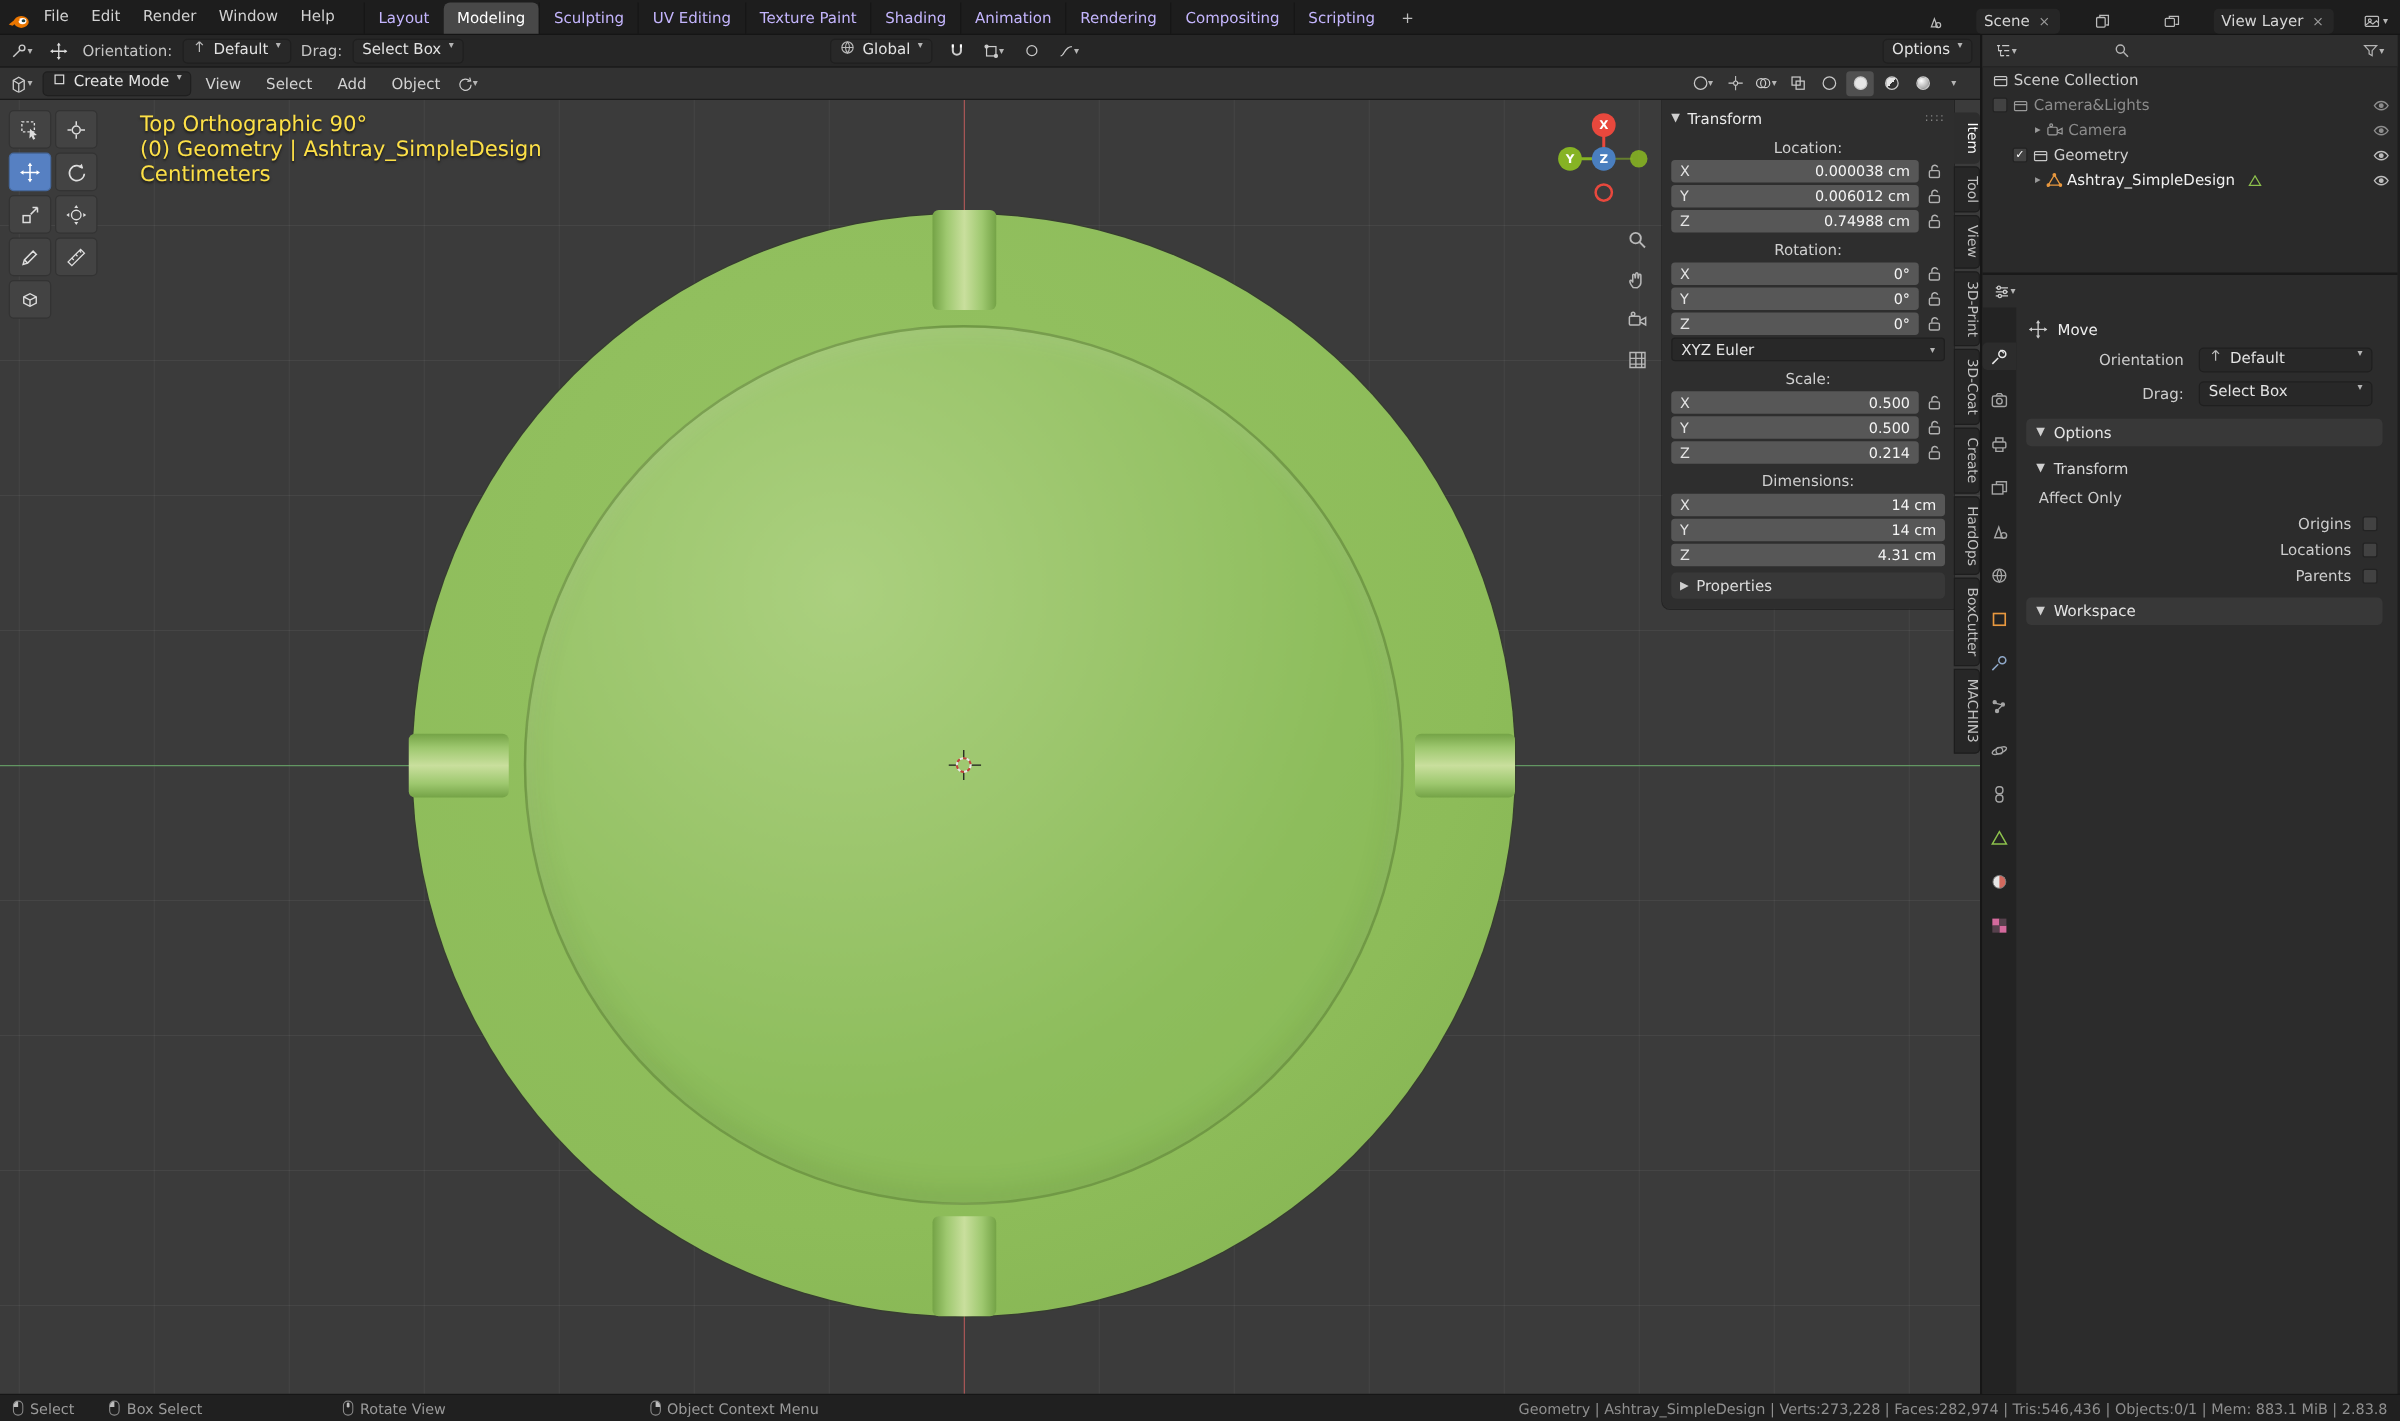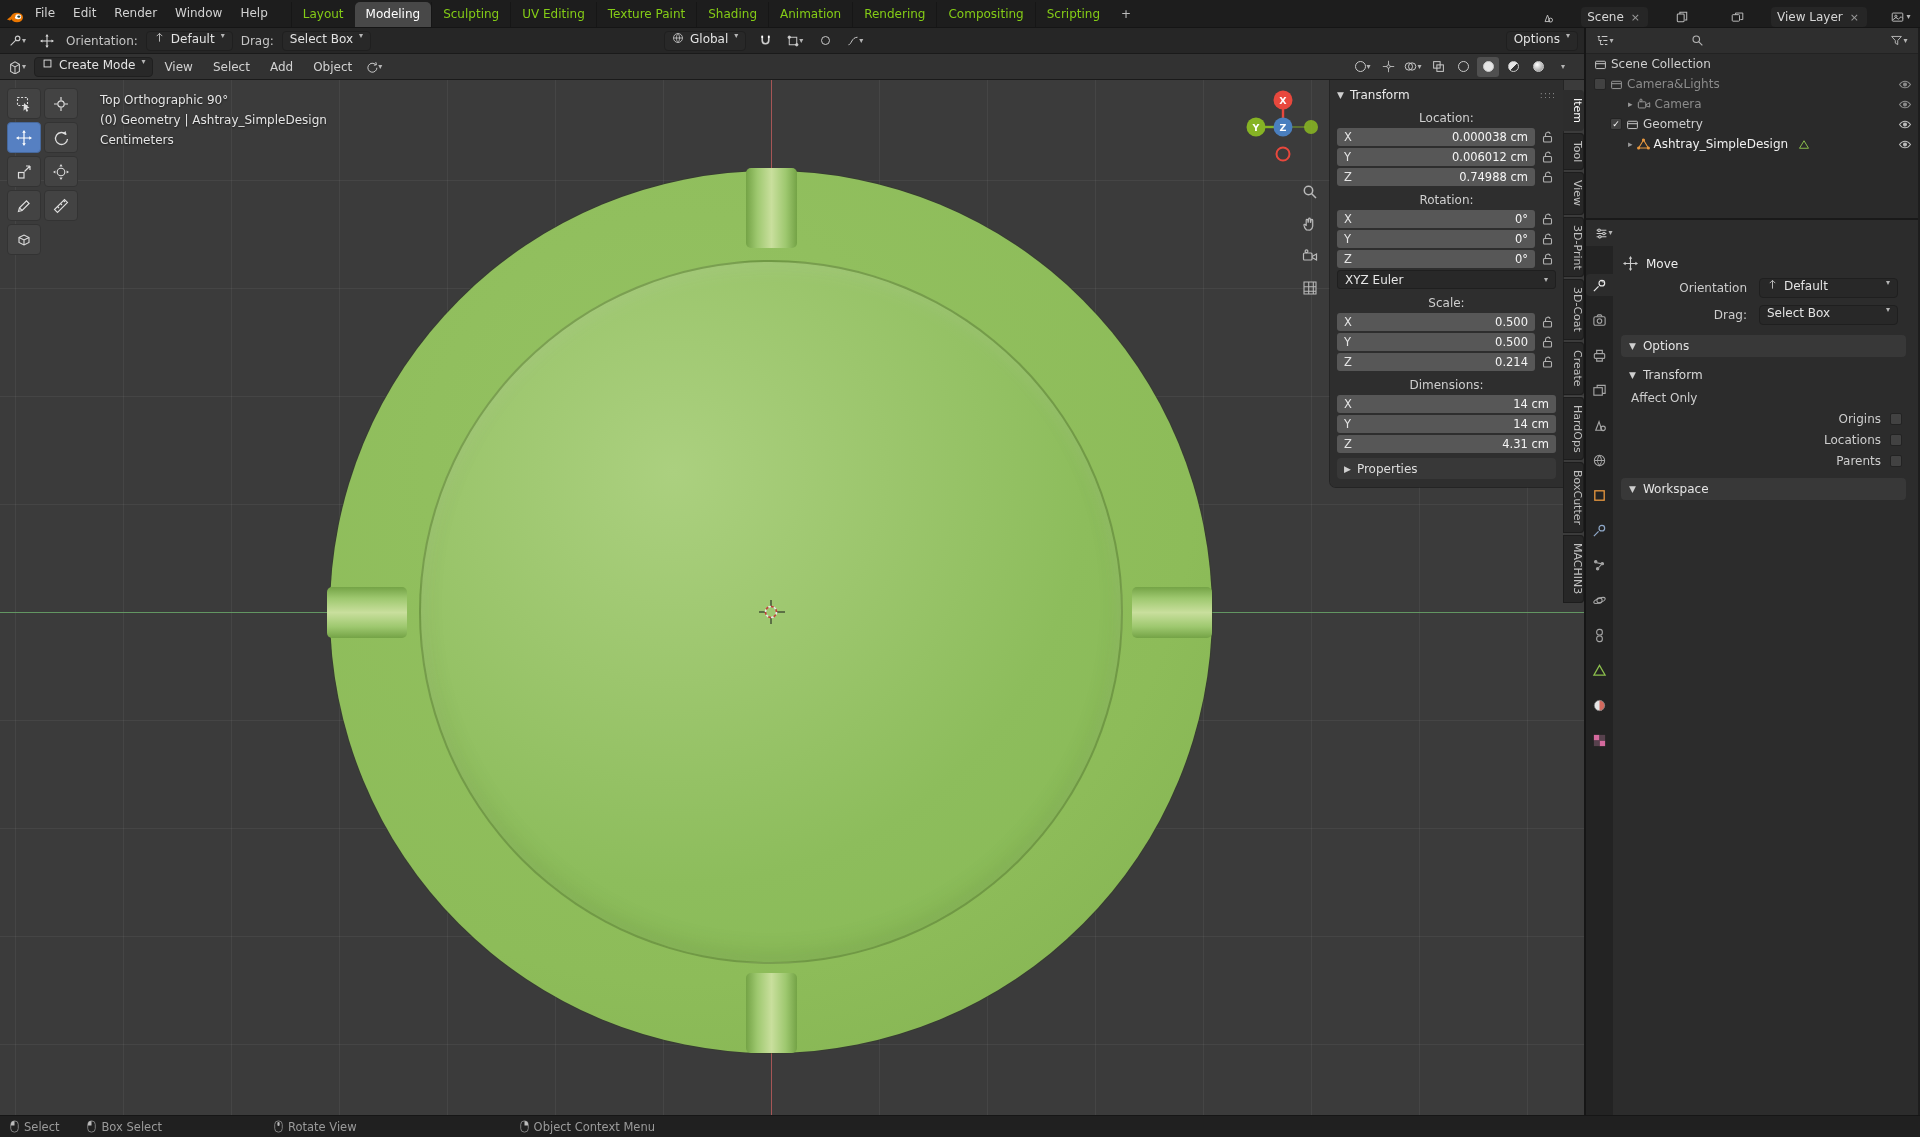--- a/index.html
+++ b/index.html
@@ -7,21 +7,21 @@
     font-family:"DejaVu Sans","Liberation Sans",sans-serif; font-size:12px; color:#d6d6d6;
     -webkit-font-smoothing:antialiased; }
   svg { display:block; }
   .car { font-size:8px; color:#b5b5b5; line-height:1; }
   .tri { font-size:9px; color:#cfcfcf; }
 
   
   #topbar { height:28px; background:#1d1d1d; display:flex; align-items:flex-end; border-bottom:1px solid #151515; }
   .menu-item { padding:0 9px; height:28px; display:flex; align-items:center; color:#d2d2d2; cursor:default; }
   #ws-tabs { display:flex; align-items:flex-end; height:28px; margin-left:14px; }
-  .ws-tab { padding:5px 11px 6px; color:#84cc16; border-left:1px solid #161616; }
+  .ws-tab { padding:5px 11px 6px; color:#c4b5fd; border-left:1px solid #161616; }
   .ws-tab.active { background:#484848; color:#fff; border-radius:5px 5px 0 0; border-left:none; }
   .ws-add { padding:5px 10px 6px; color:#bdbdbd; }
   #topbar-right { margin-left:auto; display:flex; align-items:center; gap:23px; padding-right:8px; }
   .id-chip { display:flex; align-items:center; gap:5px; background:#262626; border-radius:4px; height:20px; padding:0 6px; }
   .id-chip .x { color:#9a9a9a; font-size:11px; padding:0 2px; }
 
   
   #main { display:flex; height:1087px; }
   #left-col { width:1586px; display:flex; flex-direction:column; border-right:2px solid #161616; }
   #right-col { width:332px; display:flex; flex-direction:column; }
@@ -62,21 +62,21 @@
     box-shadow:inset 0 6px 18px rgba(255,255,255,0.12), inset 0 -8px 22px rgba(60,90,30,0.15); }
   .notch { position:absolute; border-radius:5px; }
   .notch.v { width:51px; height:80px; background:linear-gradient(90deg,#74a346 0%,#9ec86f 22%,#c9df9d 50%,#9ec86f 78%,#74a346 100%); }
   .notch.h { width:80px; height:51px; background:linear-gradient(180deg,#74a346 0%,#9ec86f 22%,#c9df9d 50%,#9ec86f 78%,#74a346 100%); }
   #notch-top { left:746px; top:88px; }
   #notch-bottom { left:746px; top:893px; }
   #notch-left { left:327px; top:507px; }
   #notch-right { left:1132px; top:507px; }
   #cursor3d { position:absolute; left:757px; top:518px; }
 
-  #vp-overlay-text { position:absolute; left:100px; top:10px; line-height:20px; font-size:12px; color:#e5e5e5; text-shadow:0 1px 2px rgba(0,0,0,0.6); }
+  #vp-overlay-text { position:absolute; left:112px; top:10px; line-height:20px; font-size:17px; color:#fde047; text-shadow:0 1px 2px rgba(0,0,0,0.6); }
 
   
   #toolbar { position:absolute; left:7px; top:8px; display:grid; grid-template-columns:34px 34px; gap:3px; }
   .tool-btn { width:34px; height:31px; background:#434343; border:1px solid #333; border-radius:4px; display:flex; align-items:center; justify-content:center; }
   .tool-btn.active { background:#5680c2; border-color:#46689c; }
 
   
   #gizmo { position:absolute; right:262px; top:8px; }
   #navcol { position:absolute; right:260px; top:100px; width:28px; display:flex; flex-direction:column; gap:8px; align-items:center; }
   .nav-btn { width:24px; height:24px; display:flex; align-items:center; justify-content:center; opacity:0.85; }
@@ -919,13 +919,14 @@
     </svg>
     <span>Rotate View</span>
   </span>
   <span class="sb-item" style="margin-left:163px">
     <svg width="9" height="13" viewBox="0 0 10 14">
       <rect x="0.8" y="0.8" width="8.4" height="12.4" rx="4" fill="none" stroke="#8a8a8a"></rect>
       <path d="M9 5a4 4 0 0 0-4-4v5h4z" fill="#bdbdbd"></path>
     </svg>
     <span>Object Context Menu</span>
   </span>
+  <span id="sb-stats">Geometry | Ashtray_SimpleDesign | Verts:273,228 | Faces:282,974 | Tris:546,436 | Objects:0/1 | Mem: 883.1 MiB | 2.83.8</span>
 </footer>
 
 </body></html>

